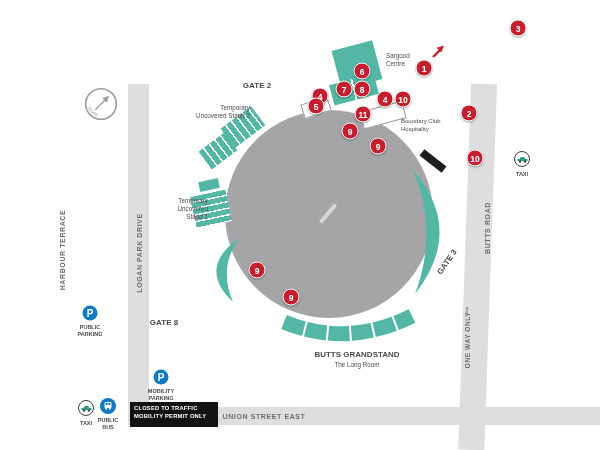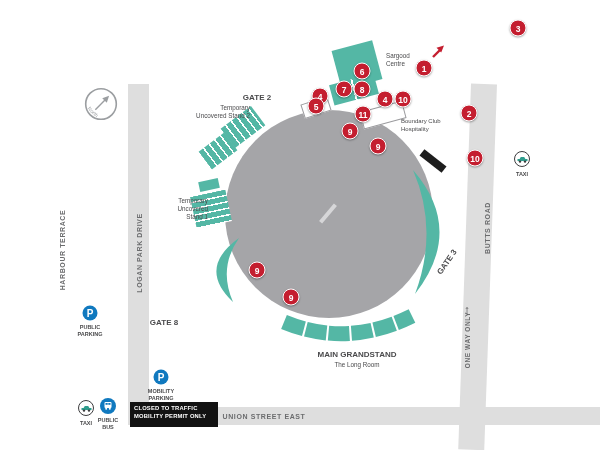--- a/index.html
+++ b/index.html
@@ -85,24 +85,24 @@
 
   <div class="abs standlabel" style="left:386px;top:52px;"><span class="pl">Sargood
 Centre</span></div>
   <div class="abs standlabel" style="left:401px;top:118px;font-size:6px;"><span class="pl">Boundary Club
 Hospitality</span></div>
   <div class="abs standlabel pl" style="left:168px;top:104px;width:82px;text-align:right;">Temporary
 Uncovered Stand 2</div>
   <div class="abs standlabel pl" style="left:156px;top:197px;width:52px;text-align:right;">Temporary
 Uncovered
 Stand 1</div>
-  <div class="abs ctr" style="left:357px;top:354px;font-size:8px;font-weight:bold;white-space:nowrap;z-index:4;">MAIN GRANDSTAND</div>
+  <div class="abs ctr" style="left:357px;top:354px;font-size:8px;font-weight:bold;white-space:nowrap;z-index:4;">BUTTS GRANDSTAND</div>
   <div class="abs ctr" style="left:357px;top:364px;font-size:6.3px;white-space:nowrap;z-index:4;">The Long Room</div>
 
-  <div class="abs gate ctr" style="left:257px;top:97px;">GATE 2</div>
+  <div class="abs gate ctr" style="left:257px;top:85px;">GATE 2</div>
   <div class="abs gate ctr" style="left:164px;top:322px;">GATE 8</div>
   <div class="abs gate" style="left:447px;top:262px;transform:translate(-50%,-50%) rotate(-55deg);">GATE 3</div>
 
   <svg class="abs" style="left:84px;top:87px;z-index:4;" width="34" height="34" viewBox="0 0 34 34">
     <circle cx="17" cy="17" r="15.3" fill="#fff" stroke="#9b9ea1" stroke-width="1.6"></circle>
     <g transform="rotate(45 17 17)">
       <line x1="17" y1="25" x2="17" y2="11" stroke="#9b9ea1" stroke-width="1.4"></line>
       <polygon points="17,5.5 13.8,12 20.2,12" fill="#9b9ea1"></polygon>
       <text x="17" y="30" text-anchor="middle" font-size="5" fill="#9b9ea1">North</text>
     </g>

